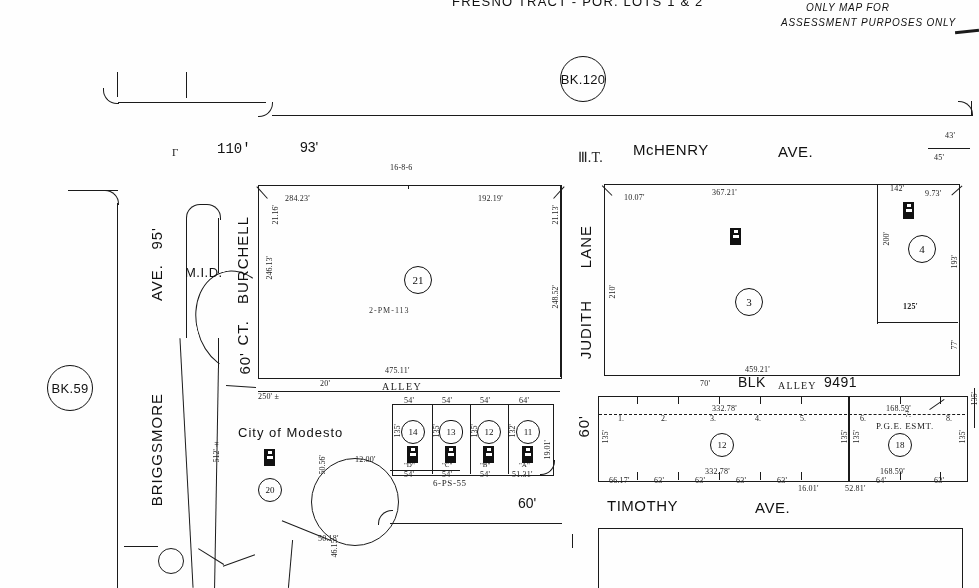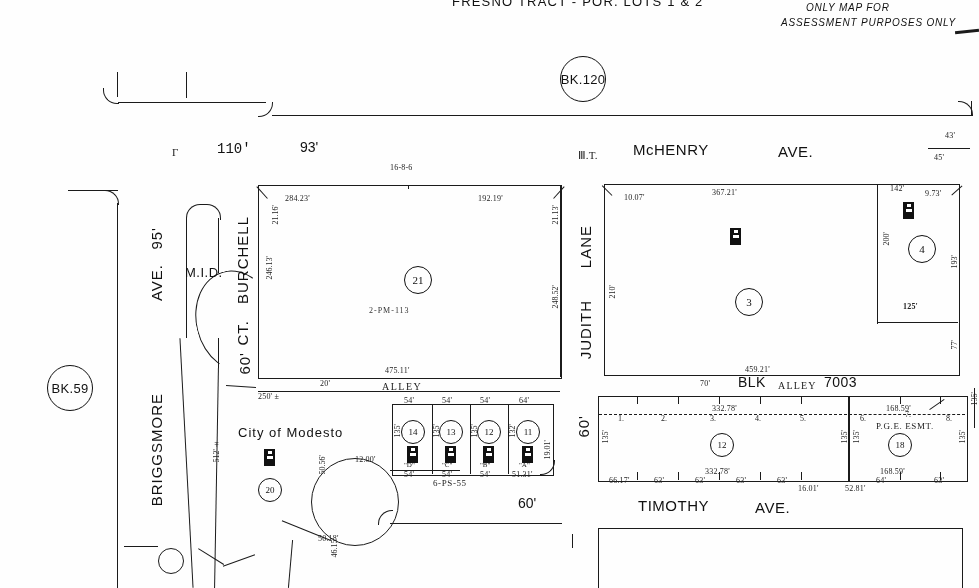--- a/index.html
+++ b/index.html
@@ -86,21 +86,21 @@
   <div class="ln lnh" style="left:272px;top:115px;width:700px;"></div>
   <div class="corner cor-tr" style="left:958px;top:101px;width:14px;height:14px;"></div>
   <div class="ln lnv" style="left:971px;top:101px;height:14px;"></div>
 
   <div class="t dimlg" style="left:217px;top:141px;font-family:Liberation Mono, monospace;">110'</div>
   <div class="t dimlg" style="left:300px;top:139px;">93'</div>
   <div class="t dim" style="left:172px;top:146px;font-size:11px;">Γ</div>
 
   <div class="t street" style="left:633px;top:141px;">McHENRY</div>
   <div class="t street" style="left:778px;top:143px;">AVE.</div>
-  <div class="t dim" style="left:578px;top:149px;font-size:11px;">Ⅲ.T.</div>
+  <div class="t dim" style="left:578px;top:149px;font-size:14px;">Ⅲ.T.</div>
 
   <div class="t dim" style="left:934px;top:131px;margin-left:11px;">43'</div>
   <div class="ln lnh" style="left:928px;top:148px;width:42px;"></div>
   <div class="t dim" style="left:934px;top:153px;">45'</div>
 
   <div class="ln lnh" style="left:68px;top:190px;width:50px;"></div>
   <div class="corner cor-tr" style="left:104px;top:190px;width:14px;height:14px;"></div>
   <div class="ln lnv" style="left:117px;top:203px;height:385px;"></div>
 
   <div class="t street-v" style="left:148px;top:227px;">
@@ -173,21 +173,21 @@
   <div class="ln lnv" style="left:508px;top:404px;height:70px;"></div>
   <div class="corner cor-br" style="left:540px;top:460px;width:14px;height:14px;"></div>
 
   <div class="pcircle sm" style="left:401px;top:420px;">14</div>
   <div class="apn" style="left:407px;top:446px;"></div>
   <div class="t lotletter" style="left:404px;top:461px;">"D"</div>
   <div class="t dim" style="left:404px;top:396px;">54'</div>
   <div class="t dim" style="left:404px;top:470px;">54'</div>
   <div class="t dim-v" style="left:393px;top:424px;">135'</div>
 
-  <div class="pcircle sm" style="left:439px;top:420px;">13</div>
+  <div class="pcircle sm" style="left:439px;top:420px;border-radius:11px;">13</div>
   <div class="apn" style="left:445px;top:446px;"></div>
   <div class="t lotletter" style="left:442px;top:461px;">"C"</div>
   <div class="t dim" style="left:442px;top:396px;">54'</div>
   <div class="t dim" style="left:442px;top:470px;">54'</div>
   <div class="t dim-v" style="left:432px;top:424px;">135'</div>
 
   <div class="pcircle sm" style="left:477px;top:420px;">12</div>
   <div class="apn" style="left:483px;top:446px;"></div>
   <div class="t lotletter" style="left:480px;top:461px;">"B"</div>
   <div class="t dim" style="left:480px;top:396px;">54'</div>
@@ -230,21 +230,21 @@
   <div class="t dim" style="left:890px;top:184px;">142'</div>
   <div class="t dim" style="left:925px;top:189px;">9.73'</div>
   <div class="t dim-v" style="left:882px;top:232px;">200'</div>
   <div class="t dim-v" style="left:950px;top:255px;">193'</div>
   <div class="t dim" style="left:903px;top:302px;font-weight:bold;">125'</div>
   <div class="t dim-v" style="left:950px;top:340px;">77'</div>
 
   <div class="t dim" style="left:700px;top:379px;">70'</div>
   <div class="t street" style="left:738px;top:374px;font-size:14px;">BLK</div>
   <div class="t dim" style="left:778px;top:380px;font-size:10px;letter-spacing:1.2px;">ALLEY</div>
-  <div class="t street" style="left:824px;top:374px;font-size:14px;">7003</div>
+  <div class="t street" style="left:824px;top:374px;font-size:14px;">9491</div>
 
   <div class="parcelbox" style="left:598px;top:396px;width:250px;height:84px;"></div>
   <div class="dash" style="left:599px;top:414px;width:248px;"></div>
   <div class="ln lnv" style="left:637px;top:396px;height:8px;"></div>
   <div class="ln lnv" style="left:678px;top:396px;height:8px;"></div>
   <div class="ln lnv" style="left:719px;top:396px;height:8px;"></div>
   <div class="ln lnv" style="left:760px;top:396px;height:8px;"></div>
   <div class="ln lnv" style="left:801px;top:396px;height:8px;"></div>
 
   <div class="t lotnum" style="left:618px;top:414px;">1.</div>
@@ -289,21 +289,21 @@
   <div class="t dim" style="left:876px;top:476px;">64'</div>
   <div class="t dim" style="left:934px;top:476px;">63'</div>
   <div class="t dim" style="left:845px;top:484px;">52.81'</div>
   <div class="ln lnv" style="left:900px;top:472px;height:8px;"></div>
   <div class="ln lnv" style="left:940px;top:472px;height:8px;"></div>
 
   <div class="t dim" style="left:876px;top:421px;font-size:9px;letter-spacing:.6px;">P.G.E. ESMT.</div>
   <div class="ln" style="left:928px;top:404px;width:18px;height:1.3px;
        transform:rotate(-35deg);"></div>
 
-  <div class="t street" style="left:638px;top:497px;">TIMOTHY</div>
+  <div class="t street" style="left:607px;top:497px;">TIMOTHY</div>
   <div class="t street" style="left:755px;top:499px;">AVE.</div>
   <div class="t dimlg" style="left:518px;top:495px;">60'</div>
 
   <div class="ln lnh" style="left:598px;top:528px;width:365px;"></div>
   <div class="ln lnv" style="left:598px;top:528px;height:60px;"></div>
   <div class="ln lnv" style="left:962px;top:528px;height:60px;"></div>
   <div class="ln lnv" style="left:572px;top:534px;height:14px;"></div>
 
   <div class="ln lnh" style="left:124px;top:546px;width:34px;"></div>
   <div class="ring" style="left:158px;top:548px;width:24px;height:24px;"></div>

